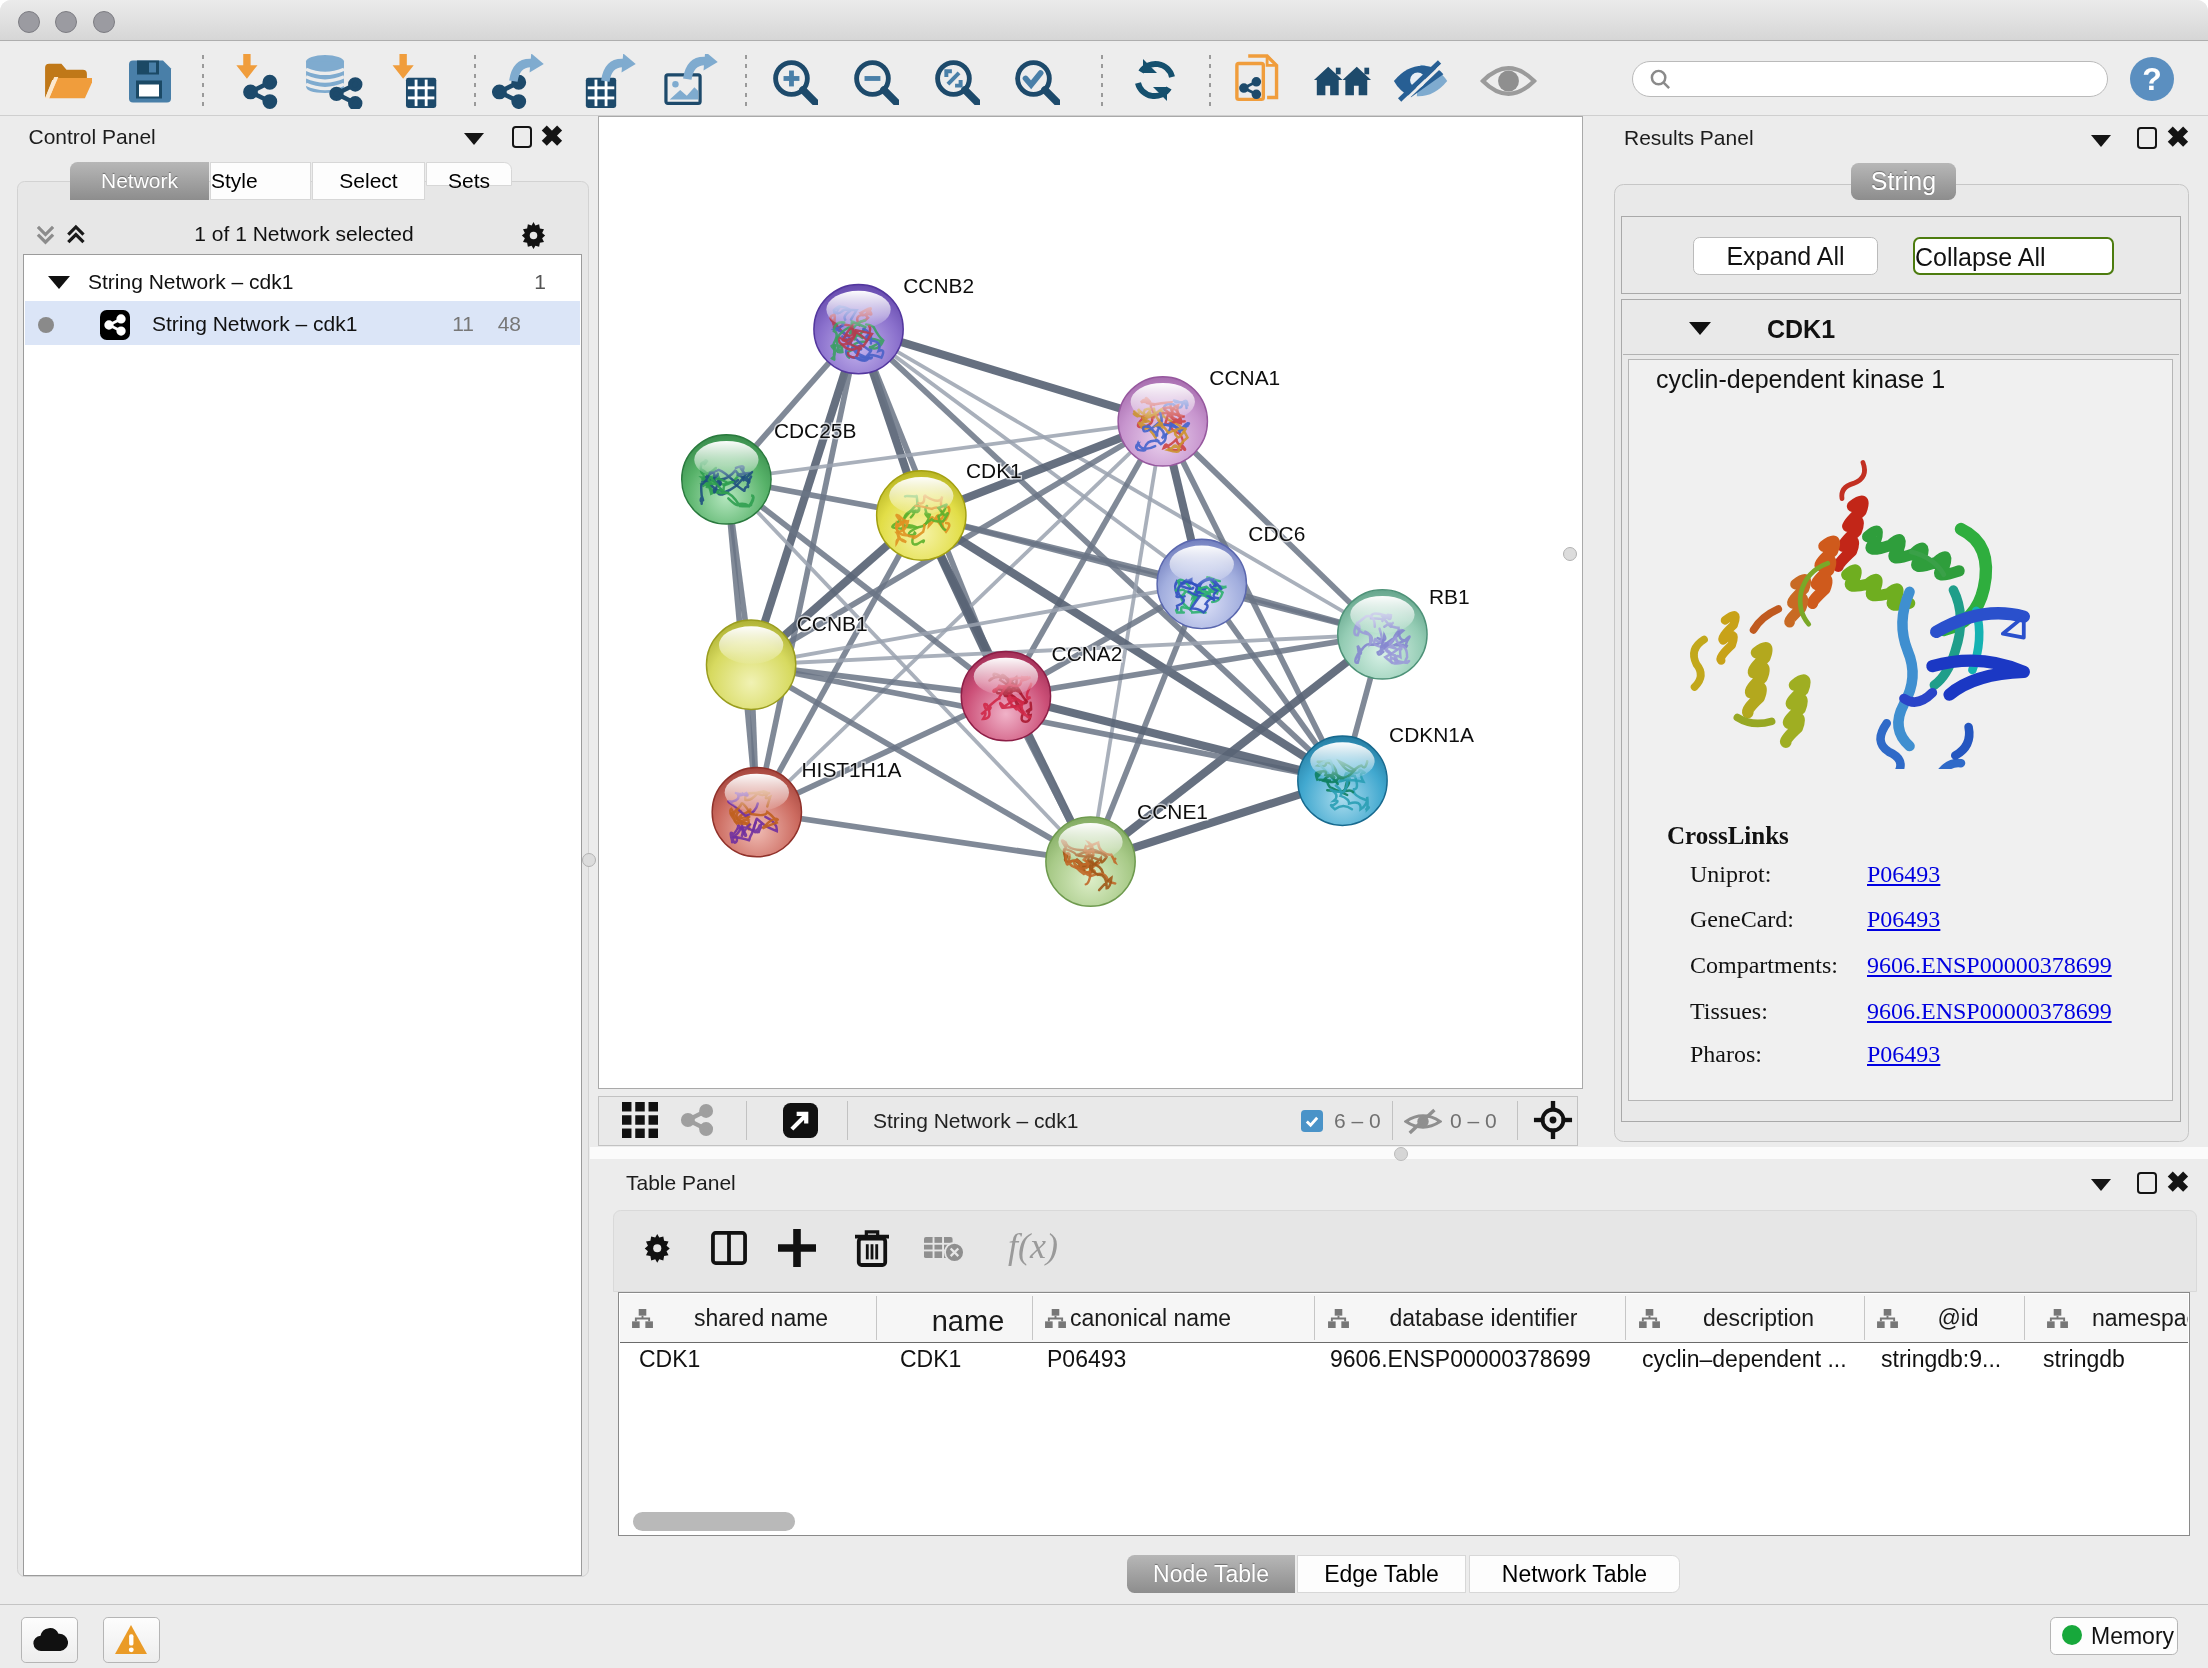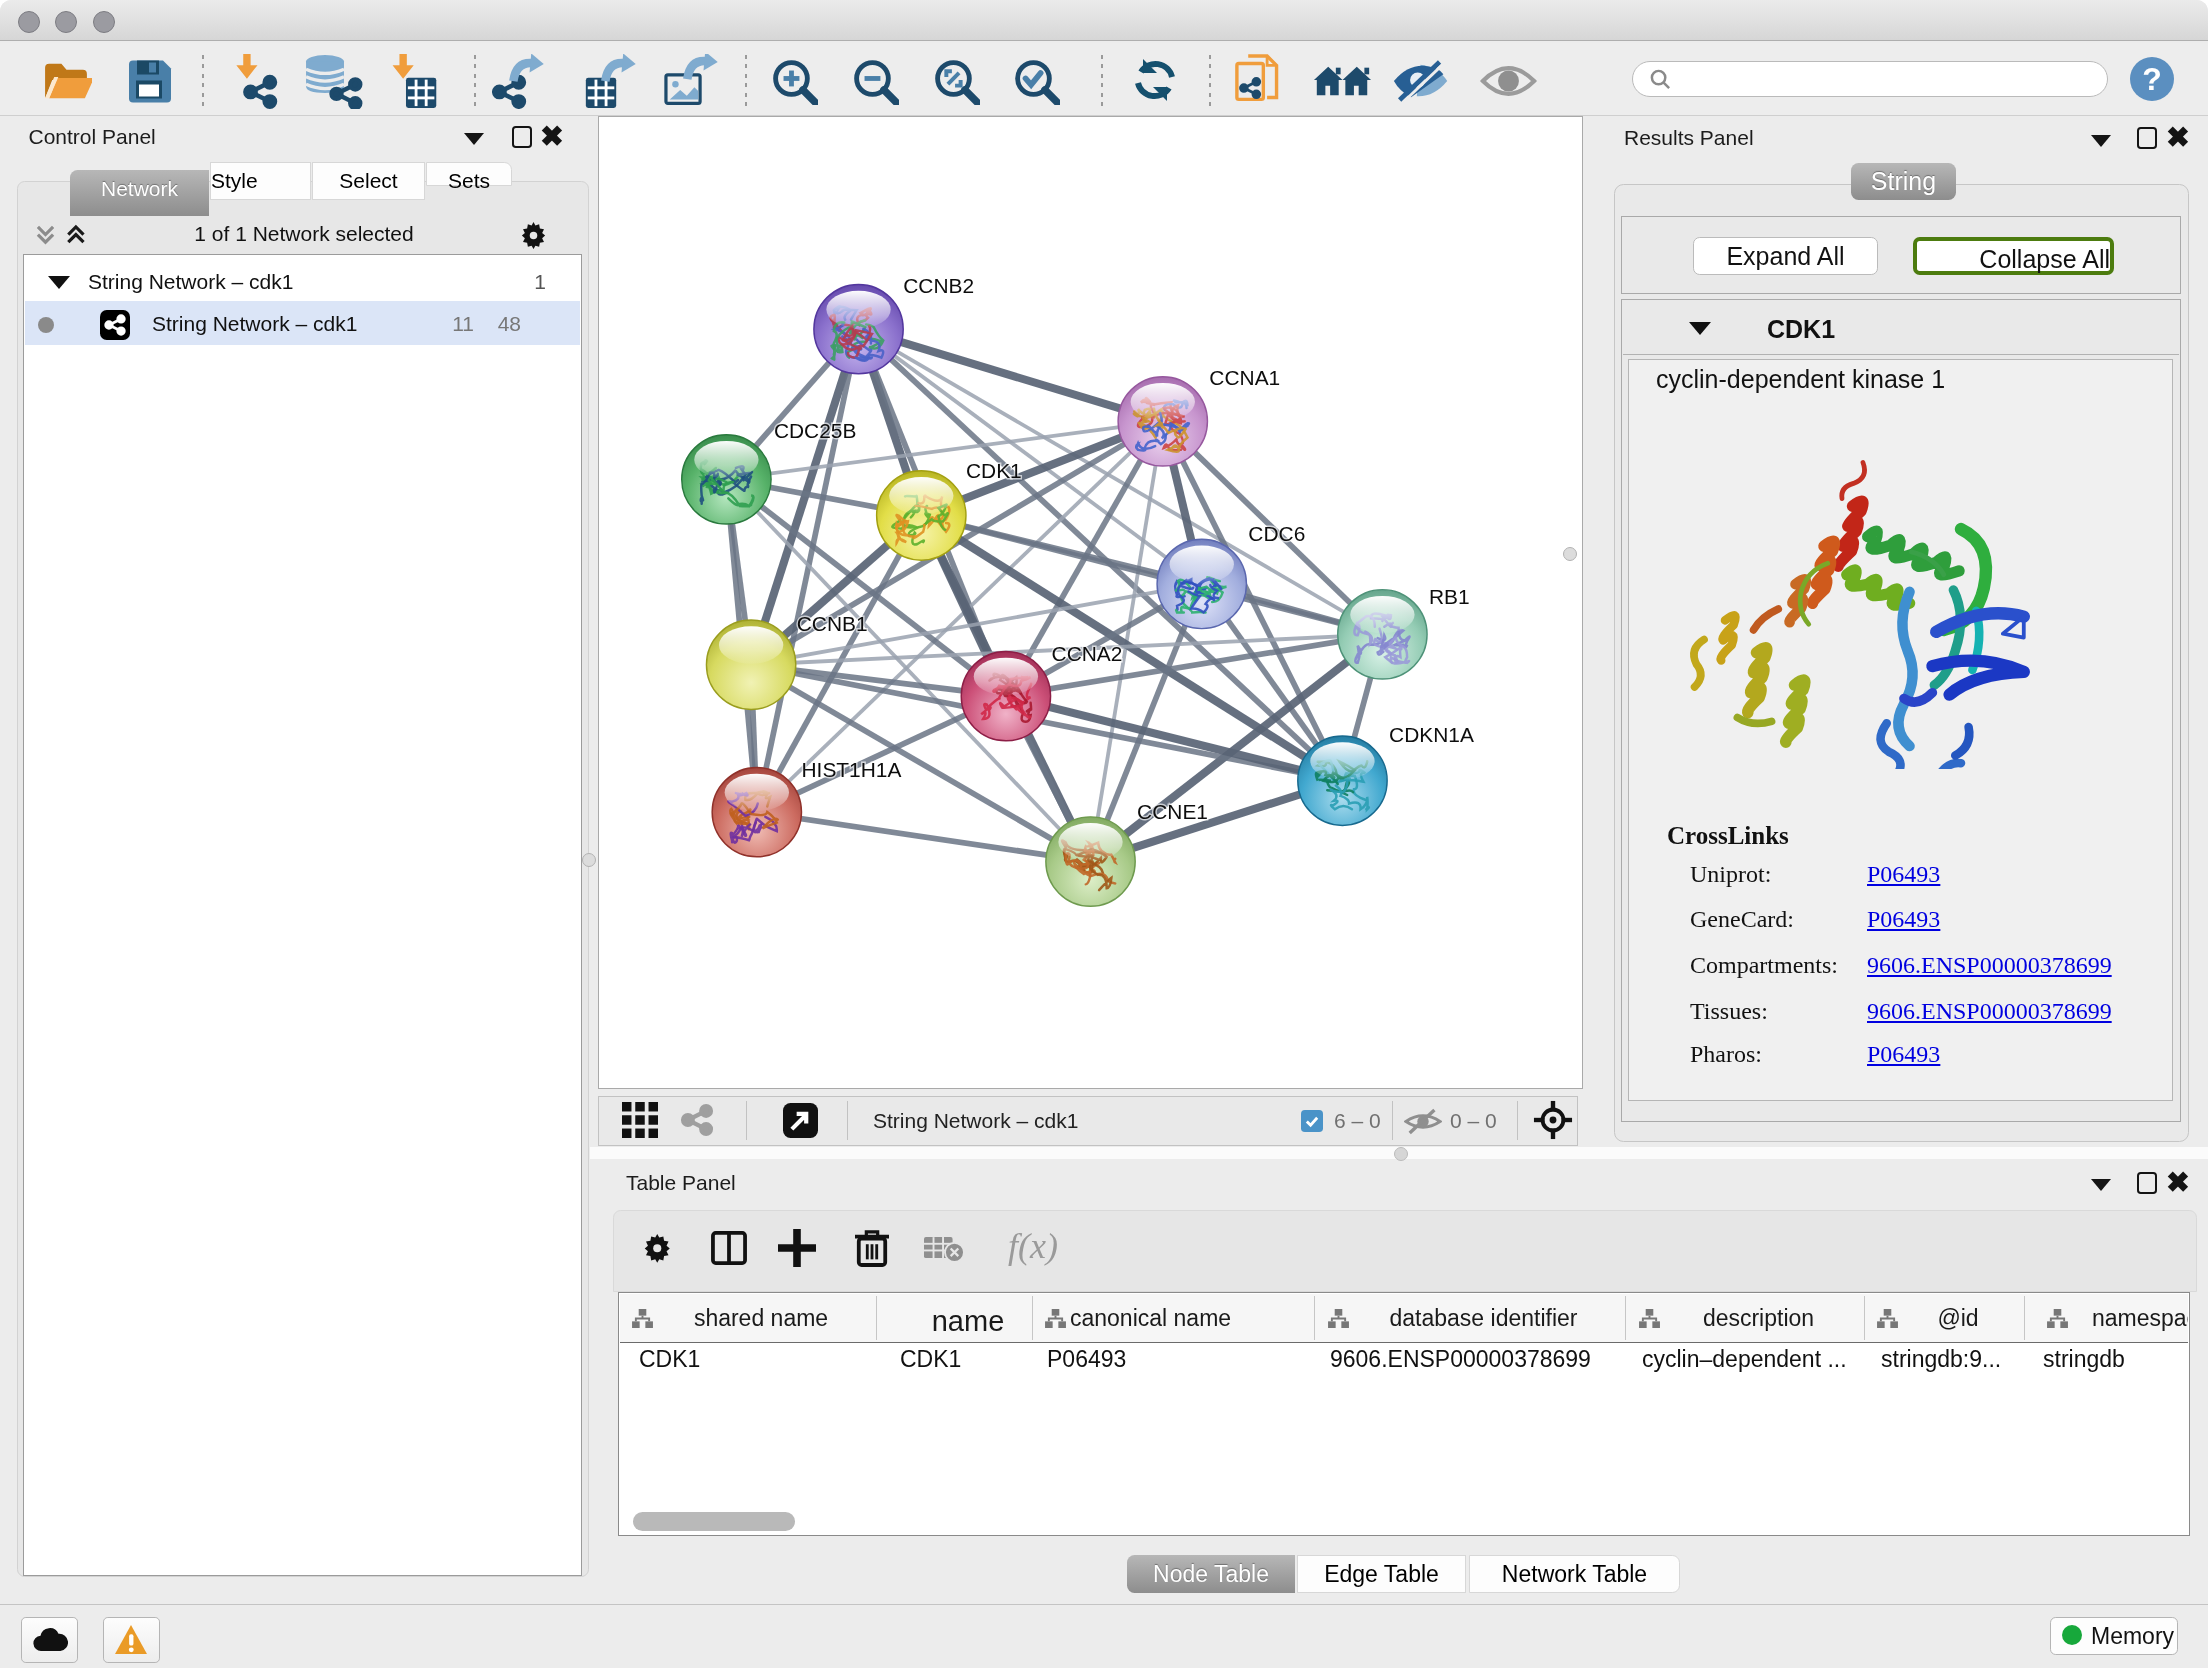--- a/index.html
+++ b/index.html
@@ -157,21 +157,21 @@
 <svg style="position:absolute;left:1649px;top:68px" width="23" height="23" viewBox="0 0 24 24">
     <circle cx="10" cy="10" r="7" fill="none" stroke="#8a8a8a" stroke-width="2.6"></circle>
     <line x1="15" y1="15" x2="21" y2="21" stroke="#8a8a8a" stroke-width="2.6"></line>
   </svg>
 <div class="abs" style="left:2130px;top:57px;width:44px;height:44px;border-radius:50%;background:#5b8fc0;color:#fff;font-size:32px;font-weight:bold;text-align:center;line-height:44px">?</div>
 <div class="abs panlabel" style="left:28.5px;top:125px">Control Panel</div>
 <div class="abs" style="left:464px;top:131px"><span class="tri"></span></div>
 <div class="abs" style="left:512px;top:126px"><span class="sq"></span></div>
 <div class="abs xx" style="left:540px;top:126px">✖</div>
 <div class="abs" style="left:17px;top:181px;width:572px;height:1396px;background:#e7e7e7;border:1px solid #d2d2d2;border-radius:7.6px"></div>
-<div class="abs graytab" style="left:70px;top:170px;width:139px;height:46px;border-radius:7.6px 0 0 0;font-size:21px;text-align:center;line-height:38px">Network</div>
+<div class="abs graytab" style="left:70px;top:162px;width:139px;height:38px;border-radius:7.6px 0 0 0;font-size:21px;text-align:center;line-height:38px">Network</div>
 <div class="abs whitetab" style="left:210px;top:162px;width:101px;height:38px;font-size:21px;text-align:left;line-height:36px">Style</div>
 <div class="abs whitetab" style="left:312px;top:162px;width:113px;height:38px;font-size:21px;text-align:center;line-height:36px">Select</div>
 <div class="abs whitetab" style="left:426px;top:162px;width:86px;height:24px;border-radius:0 7.6px 0 0;font-size:21px;text-align:center;line-height:36px">Sets</div>
 <svg style="position:absolute;left:36px;top:224px" width="57" height="23" viewBox="0 0 60 22">
     <path d="M2 2 l8 8 l8 -8 M2 10 l8 8 l8 -8" fill="none" stroke="#8c8c8c" stroke-width="3.4"></path>
     <path d="M34 10 l8 -8 l8 8 M34 18 l8 -8 l8 8" fill="none" stroke="#1a1a1a" stroke-width="3.4"></path>
   </svg>
 <div class="abs" style="left:114px;top:222px;width:380px;text-align:center;font-size:21px">1 of 1 Network selected</div>
 <svg style="position:absolute;left:520px;top:222px" width="27" height="27" viewBox="0 0 28 36">
     <path d="M14 0 l2.5 4.5 5 -1.5 1 5.5 5.5 1 -2.5 5 4 3.5 -4 3.5 2.5 5 -5.5 1 -1 5.5 -5 -1.5 -2.5 4.5 -2.5 -4.5 -5 1.5 -1 -5.5 -5.5 -1 2.5 -5 -4 -3.5 4 -3.5 -2.5 -5 5.5 -1 1 -5.5 5 1.5 z" fill="#111"></path>
@@ -549,21 +549,21 @@
 <div class="abs" style="left:590px;top:1147px;width:1619px;height:12.4px;background:#fbfbfb"></div>
 <div class="abs" style="left:1394px;top:1147px;width:14.3px;height:14.3px;border-radius:50%;background:#d6d6d6;border:1px solid #bbb"></div>
 <div class="abs panlabel" style="left:1624px;top:126px">Results Panel</div>
 <div class="abs" style="left:2091px;top:133px"><span class="tri"></span></div>
 <div class="abs" style="left:2137px;top:127px"><span class="sq"></span></div>
 <div class="abs xx" style="left:2166px;top:127px">✖</div>
 <div class="abs" style="left:1614px;top:184px;width:575px;height:958px;background:#e9e9e9;border:1px solid #c6c6c6;border-radius:9.5px"></div>
 <div class="abs graytab" style="left:1851px;top:163px;width:105px;height:37px;border-radius:7.6px;font-size:25px;text-align:center;line-height:37px">String</div>
 <div class="abs" style="left:1621px;top:216px;width:560px;height:78px;border:1.9px solid #a9a9a9"></div>
 <div class="abs" style="left:1693px;top:237px;width:185px;height:38px;background:#fff;border:1px solid #bbb;border-radius:6.7px;font-size:25px;text-align:center;line-height:36px">Expand All</div>
-<div class="abs" style="left:1913px;top:237px;width:201px;height:38px;background:#fff;border:4px solid #4d7c0f;border-radius:6.7px;font-size:25px;text-align:right;line-height:36px">Collapse All</div>
+<div class="abs" style="left:1913px;top:237px;width:201px;height:38px;background:#fff;border:2px solid #4d7c0f;border-radius:6.7px;font-size:25px;text-align:left;line-height:36px">Collapse All</div>
 <div class="abs" style="left:1621px;top:299px;width:560px;height:823px;border:1.9px solid #a9a9a9"></div>
 <div class="abs" style="left:1689px;top:322px;width:0;height:0;border-left:11.4px solid transparent;border-right:11.4px solid transparent;border-top:13.3px solid #111"></div>
 <div class="abs" style="left:1767px;top:315px;font-size:25px;font-weight:bold">CDK1</div>
 <div class="abs" style="left:1623px;top:354px;width:556px;height:1px;background:#b2b2b2"></div>
 <div class="abs" style="left:1628px;top:359px;width:545px;height:742px;background:#f0f0f0;border:1px solid #b5b5b5"></div>
 <div class="abs" style="left:1656px;top:365px;font-size:25px">cyclin-dependent kinase 1</div>
 <svg style="position:absolute;left:1666px;top:449px" width="373" height="320" viewBox="0 0 392 336">
     <path d="M207 14 q6 16 -10 22 q-14 4 -12 16" fill="none" stroke="#c23022" stroke-width="5" stroke-linecap="round" stroke-linejoin="round"></path>
     <path d="M196 60 q16 -13 9 5 q-14 13 -14 16 q16 -13 9 5 q-14 13 -14 16 q16 -13 9 5 q-14 13 -14 16" fill="none" stroke="#c22618" stroke-width="12" stroke-linecap="round" stroke-linejoin="round"></path>
     <path d="M166 102 q16 -13 9 5 q-14 13 -13 15 q16 -13 9 5 q-14 13 -13 15 q16 -13 9 5 q-14 13 -13 15" fill="none" stroke="#cf5a1c" stroke-width="12" stroke-linecap="round" stroke-linejoin="round"></path>

